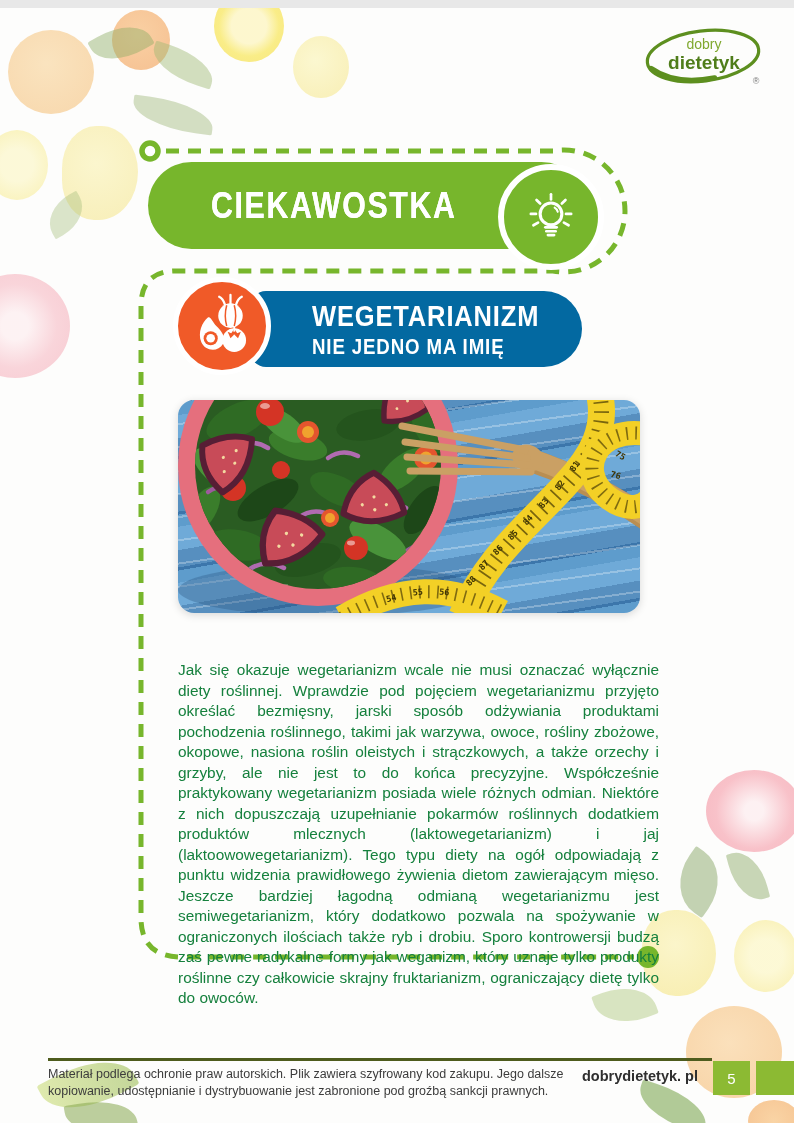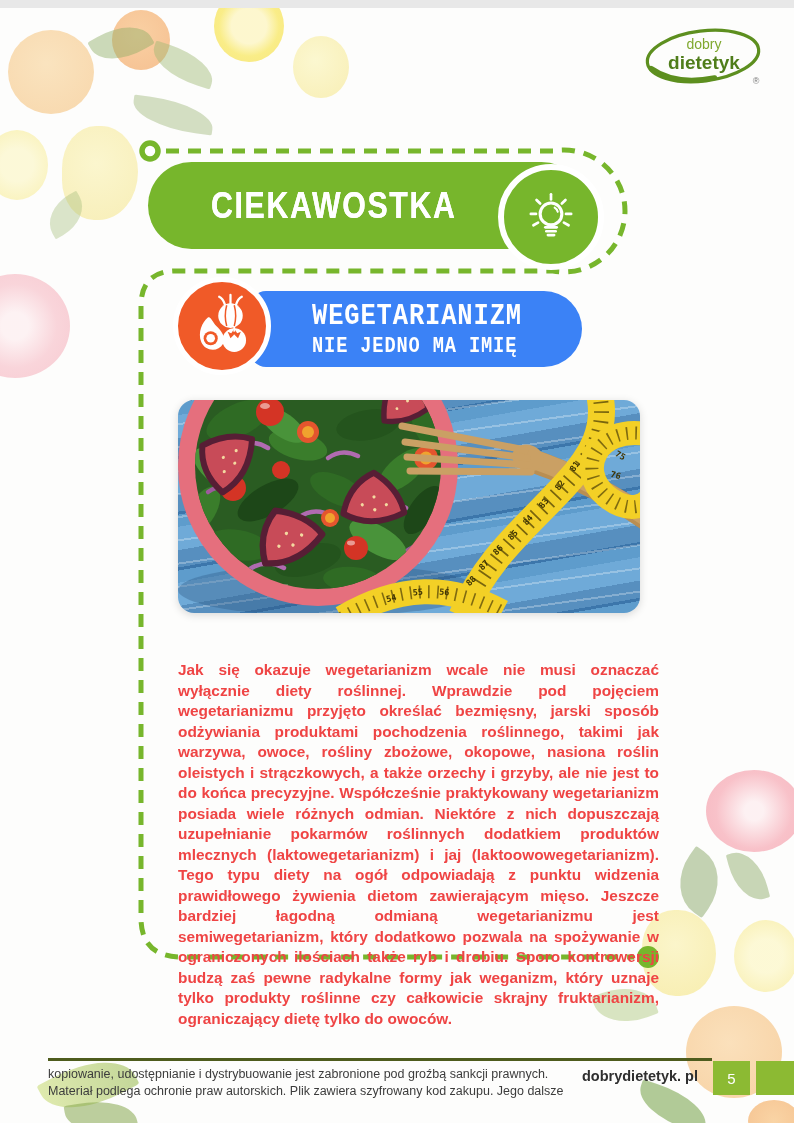--- a/index.html
+++ b/index.html
@@ -14,42 +14,42 @@
   .banner-green{position:absolute;left:148px;top:154px;width:437px;height:87px;
       background:#77b62c;border-radius:44px;z-index:2;display:flex;align-items:center;justify-content:center;}
   .banner-green .title{color:#fff;font-weight:700;font-size:37px;letter-spacing:2px;
       transform:scaleX(.82);margin-right:66px;white-space:nowrap;
       text-shadow:0 0 0 #fff;}
   .bulb-circle{position:absolute;left:498px;top:156px;width:106px;height:106px;border-radius:50%;
       background:#77b62c;border:6px solid #fff;box-sizing:border-box;z-index:3;
       display:flex;align-items:center;justify-content:center;}
 
   
-  .banner-orange{position:absolute;left:250px;top:283px;width:332px;height:76px;background:#3b82f6;
+  .banner-orange{position:absolute;left:250px;top:283px;width:332px;height:76px;background:#0369a1;
       border-radius:16px 38px 38px 16px;z-index:2;display:flex;flex-direction:column;
-      justify-content:center;padding-left:62px;box-sizing:border-box;font-family:Liberation Mono, monospace;}
+      justify-content:center;padding-left:62px;box-sizing:border-box;}
   .banner-orange .t1{color:#fff;font-weight:700;font-size:30px;letter-spacing:1px;
       transform:scaleX(.85);transform-origin:left center;white-space:nowrap;line-height:1;}
   .banner-orange .t2{color:#fff;font-weight:700;font-size:22px;letter-spacing:1px;
       transform:scaleX(.85);transform-origin:left center;white-space:nowrap;line-height:1;margin-top:5px;}
   .veg-circle{position:absolute;left:173px;top:269px;width:98px;height:98px;border-radius:50%;
       background:#f05a28;border:5px solid #fff;box-sizing:border-box;z-index:3;
       display:flex;align-items:center;justify-content:center;}
 
   
   .photo{position:absolute;left:178px;top:392px;width:462px;height:213px;border-radius:16px;
       overflow:hidden;z-index:2;box-shadow:0 2px 8px rgba(0,0,0,.15);
       background:
         repeating-linear-gradient(172deg, rgba(255,255,255,.28) 0 2px, rgba(255,255,255,0) 2px 23px),
         repeating-linear-gradient(170deg, #3c76ab 0 3px, #5e9ccc 3px 15px, #6faad8 15px 38px, #578fbf 38px 55px);}
   .photo svg{display:block;}
 
   
   .article{position:absolute;left:178px;top:637px;width:481px;z-index:2;
-      font-size:15.4px;line-height:20.5px;color:#ef4444;text-align:justify;font-weight:bold;}
+      font-size:15.4px;line-height:20.5px;color:#15803d;text-align:justify;}
 
   
   .footer-rule{position:absolute;left:48px;top:1050px;width:664px;height:3px;background:#4e5c1d;z-index:2;}
   .footer-text{position:absolute;left:48px;top:1058px;width:520px;z-index:2;
       font-size:12.5px;line-height:17px;color:#3c3c3c;}
   .footer-site{position:absolute;left:540px;top:1060px;width:158px;text-align:right;z-index:2;
       font-size:14.5px;font-weight:700;color:#2f2f2f;}
   .page-box{position:absolute;top:1053px;height:34px;background:#8cba33;z-index:2;}
   .page-box.num{left:713px;width:37px;display:flex;align-items:center;justify-content:center;
       color:#fff;font-size:15px;}
@@ -262,22 +262,22 @@
           <text transform="translate(437 78) rotate(14)">76</text>
         </g>
       </g>
     </svg>
   </div>
 
   <p class="article">Jak się okazuje wegetarianizm wcale nie musi oznaczać wyłącznie diety roślinnej. Wprawdzie pod pojęciem wegetarianizmu przyjęto określać bezmięsny, jarski sposób odżywiania produktami pochodzenia roślinnego,  takimi jak warzywa, owoce, rośliny zbożowe, okopowe, nasiona roślin oleistych i strączkowych, a także orzechy i grzyby, ale nie jest to do końca precyzyjne. Współcześnie praktykowany wegetarianizm posiada wiele różnych odmian. Niektóre z nich dopuszczają uzupełnianie pokarmów roślinnych dodatkiem produktów mlecznych (laktowegetarianizm) i jaj (laktoowowegetarianizm). Tego typu diety na ogół odpowiadają z punktu widzenia prawidłowego żywienia dietom zawierającym mięso. Jeszcze bardziej łagodną odmianą wegetarianizmu jest semiwegetarianizm, który dodatkowo pozwala na spożywanie w ograniczonych ilościach także ryb i drobiu. Sporo kontrowersji budzą zaś pewne radykalne formy jak weganizm, który uznaje tylko produkty roślinne czy całkowicie skrajny fruktarianizm, ograniczający dietę tylko do owoców.</p>
 
   <div class="footer-rule"></div>
   <div class="footer-text">
+    <div>Materiał podlega ochronie praw autorskich. Plik zawiera szyfrowany kod zakupu. Jego dalsze</div>
     <div>kopiowanie, udostępnianie i dystrybuowanie jest zabronione pod groźbą sankcji prawnych.</div>
-    <div>Materiał podlega ochronie praw autorskich. Plik zawiera szyfrowany kod zakupu. Jego dalsze</div>
   </div>
   <div class="footer-site">dobrydietetyk. pl</div>
   <div class="page-box num">
     <span>5</span>
   </div>
   <div class="page-box blank"></div>
 
 </div>
 
 </body></html>

